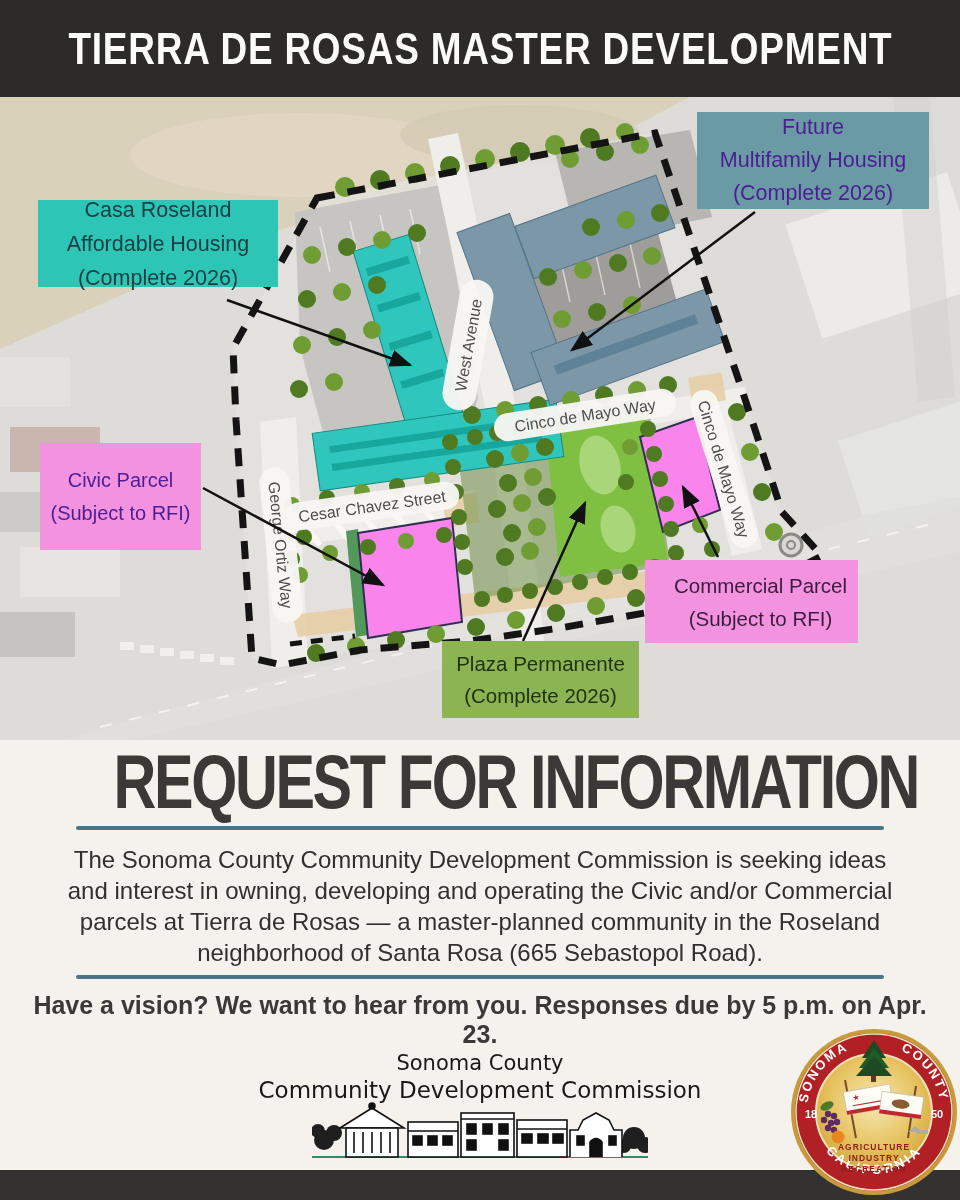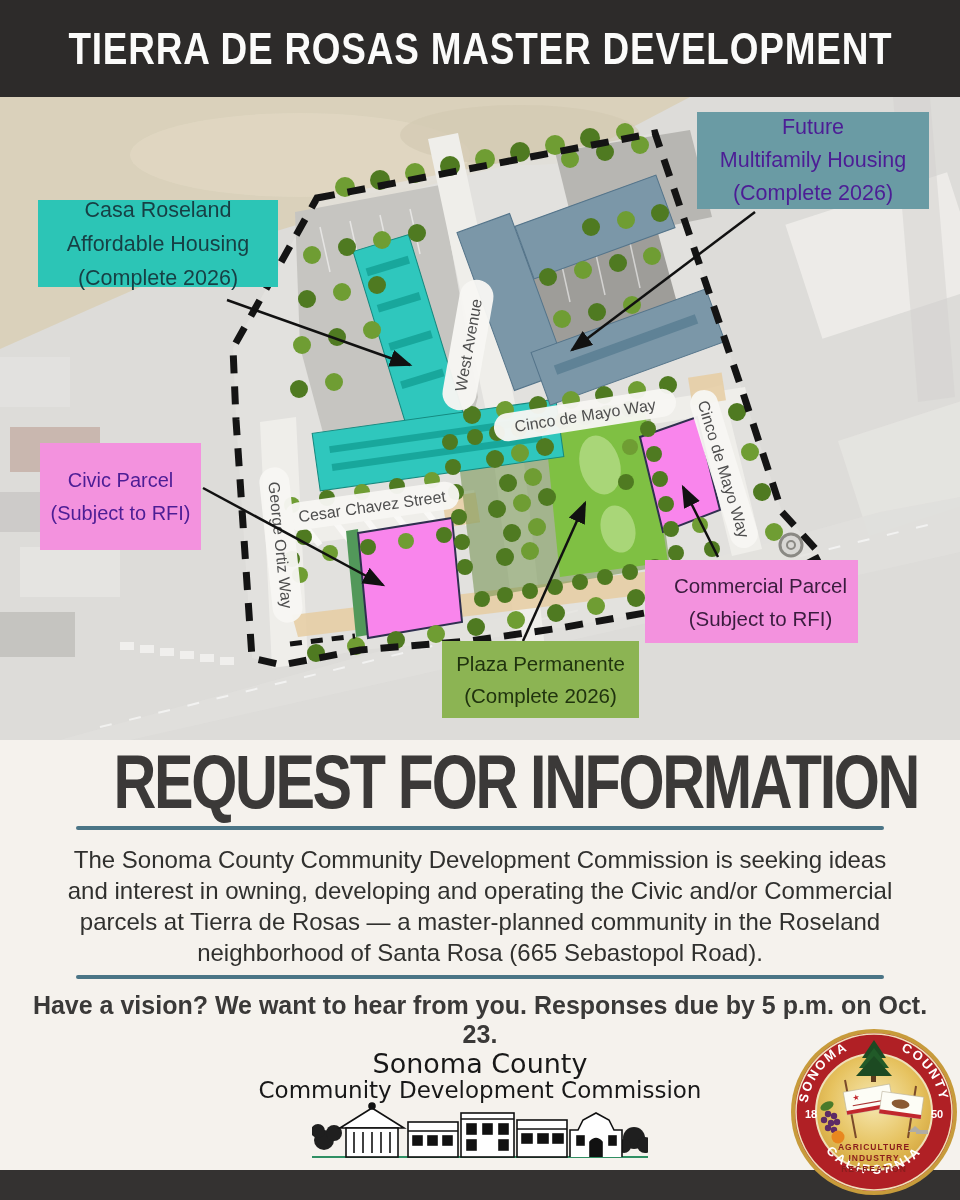--- a/index.html
+++ b/index.html
@@ -28,21 +28,21 @@
   .rfi-title span{display:inline-block;transform:scaleX(.78);transform-origin:center;white-space:nowrap;}
   .divider{position:absolute;left:76px;width:808px;height:4px;background:#4b7586;border-radius:2px;}
   .d1{top:826px;} .d2{top:975px;}
   .rfi-body{position:absolute;left:54px;top:844px;width:852px;text-align:center;
             font-size:24px;line-height:31px;color:#30302e;}
   .rfi-cta{position:absolute;left:30px;top:991px;width:900px;text-align:center;
            font-size:25px;font-weight:bold;color:#3a3938;}
   
   .org{position:absolute;left:0;top:1050px;width:960px;text-align:center;
        font-family:"DejaVu Sans",sans-serif;color:#181818;}
-  .org .l1{font-size:27px;line-height:27px;}
+  .org .l1{font-size:21px;line-height:27px;}
   .org .l2{font-size:23px;line-height:27px;}
   .town{position:absolute;left:312px;top:1100px;}
   .seal{position:absolute;left:790px;top:1028px;z-index:5;}
   .bottombar{position:absolute;left:0;top:1170px;width:960px;height:30px;background:#343231;z-index:2;}
   
   .t1{fill:#4f7a21;} .t2{fill:#6f9d33;}
   .street{fill:#efeeea;} .tan{fill:#e6cda2;}
   .pill{fill:#f7f6f3;opacity:.96;}
   .pilltxt{fill:#4e4e4e;font-size:16px;}
   .arrow{stroke:#111;stroke-width:2.5;fill:none;}
@@ -336,21 +336,21 @@
 (Subject to RFI)</div>
   <div class="callout c-plaza" style="background-color: rgb(140, 180, 83); margin-left: 14px;">Plaza Permanente
 (Complete 2026)</div>
 
   <div class="rfi-title">
     <span>REQUEST FOR INFORMATION</span>
   </div>
   <div class="divider d1"></div>
   <div class="rfi-body">The Sonoma County Community Development Commission is seeking ideas and interest in owning, developing and operating the Civic and/or Commercial parcels at Tierra de Rosas — a master-planned community in the Roseland neighborhood of Santa Rosa (665 Sebastopol Road).</div>
   <div class="divider d2"></div>
-  <div class="rfi-cta">Have a vision? We want to hear from you. Responses due by 5 p.m. on Oct. 23.</div>
+  <div class="rfi-cta">Have a vision? We want to hear from you. Responses due by 5 p.m. on Apr. 23.</div>
 
   <div class="org">
     <div class="l1">Sonoma County</div>
     <div class="l2">Community Development Commission</div>
   </div>
   <div class="town">
     <svg width="336" height="62" viewBox="0 0 336 62">
       <line x1="0" y1="57" x2="336" y2="57" stroke="#2f8f63" stroke-width="2"></line>
       <g fill="#1f1f1f">
         <circle cx="12" cy="40" r="10"></circle>

